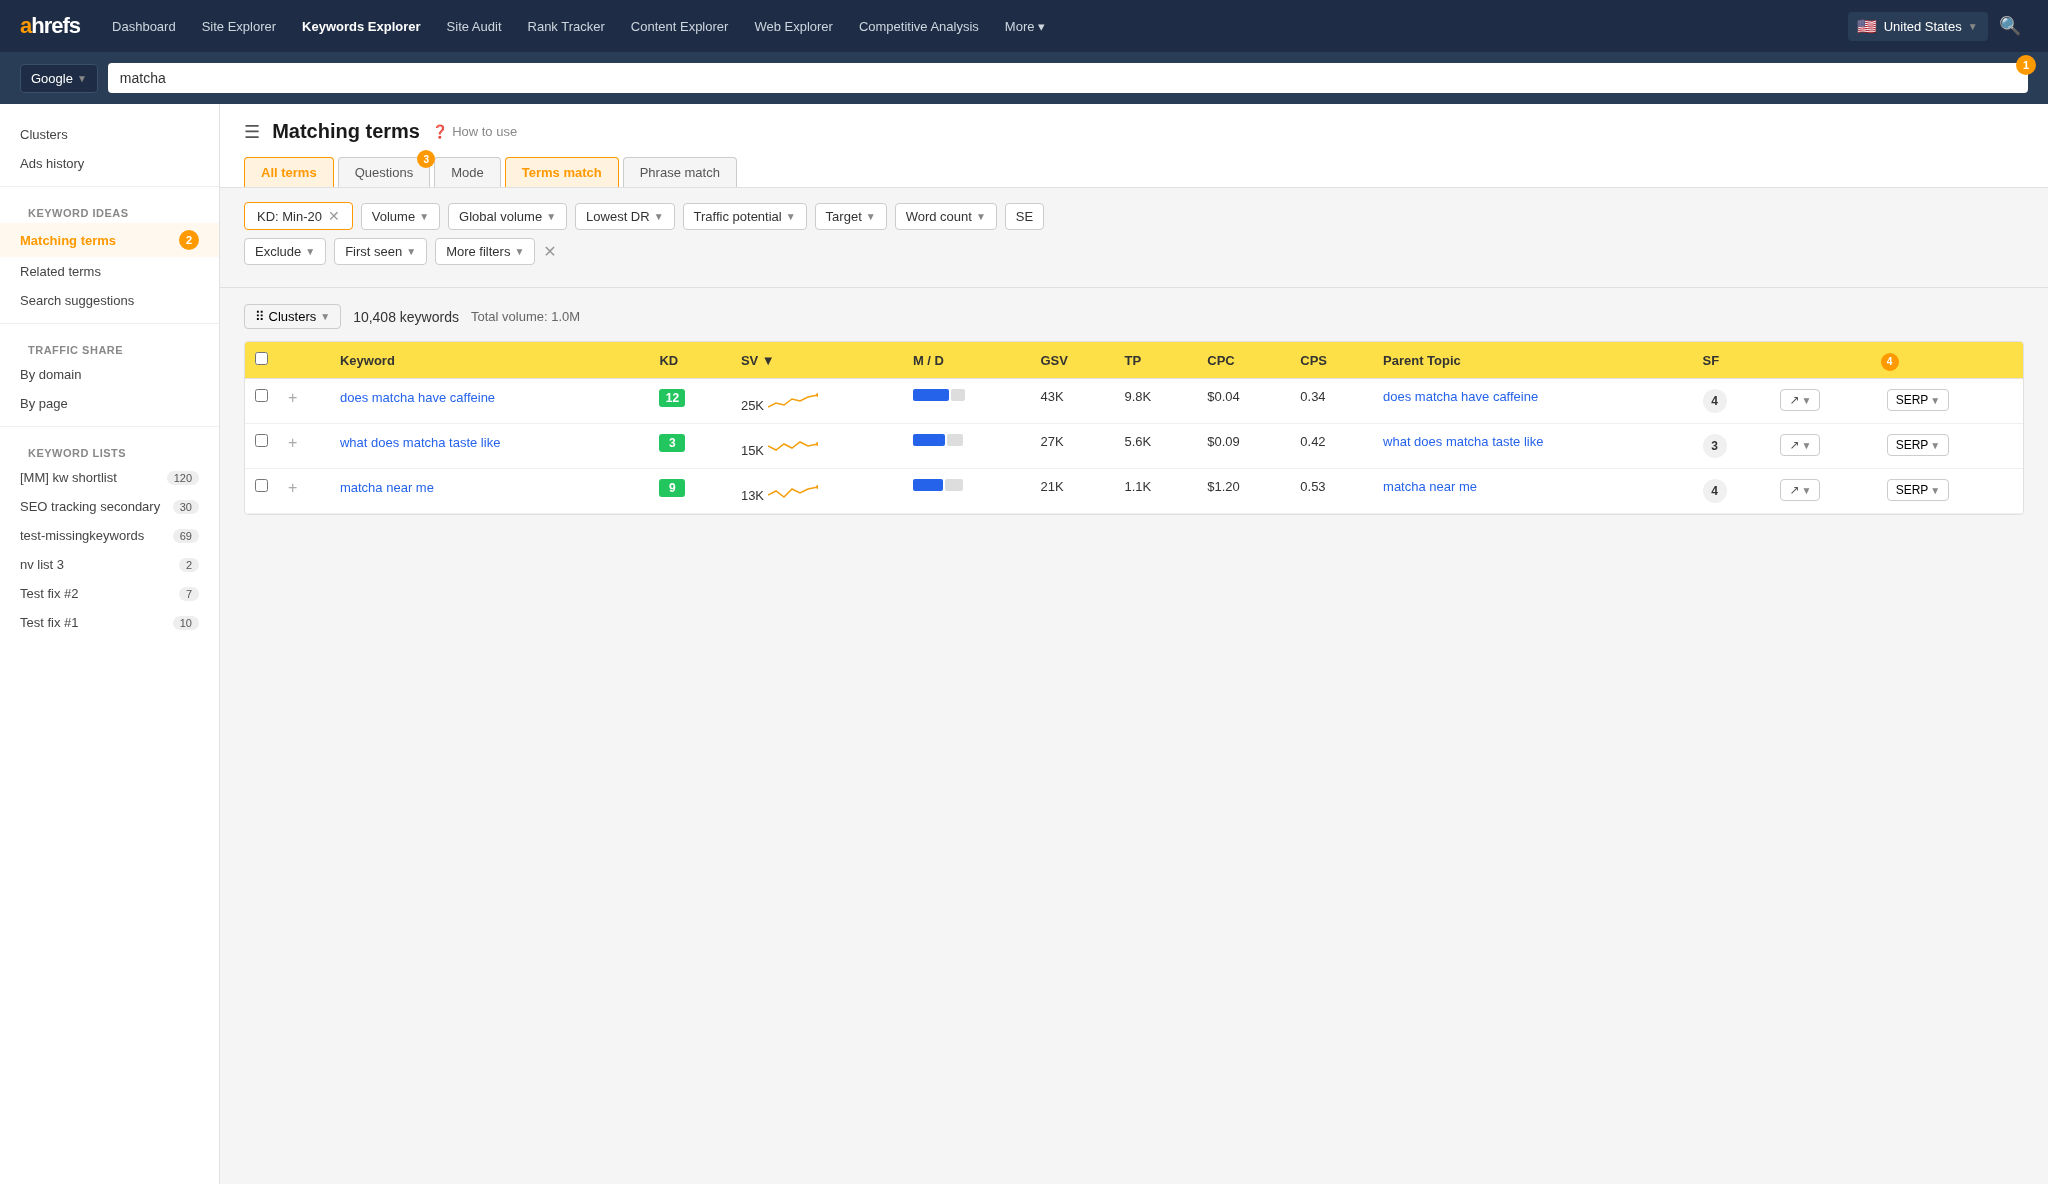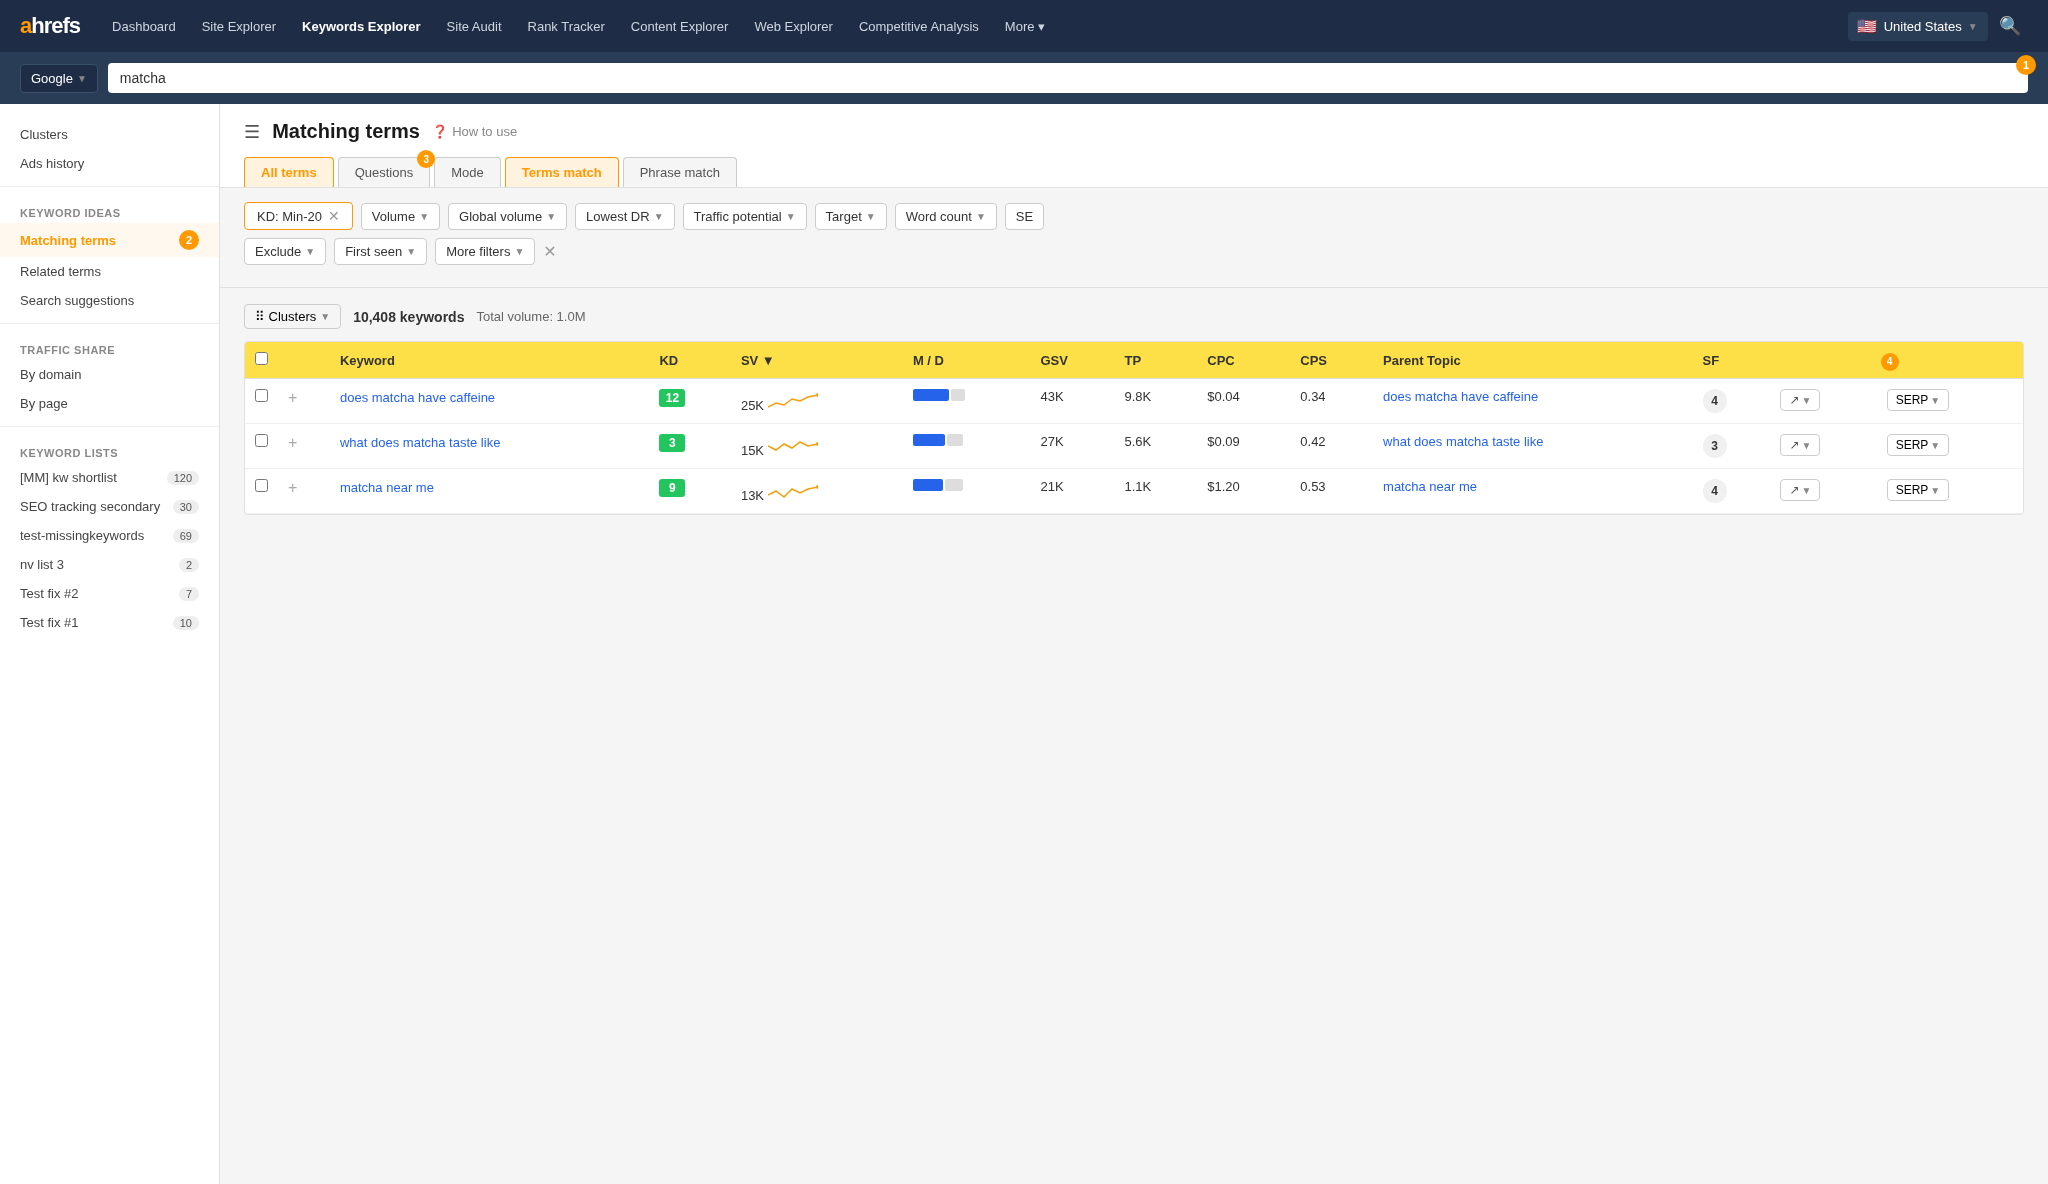--- a/index.html
+++ b/index.html
@@ -20,21 +20,21 @@
     .search-engine { background: #1e2d45; border: 1px solid #3a5068; color: #fff; border-radius: 4px; padding: 6px 10px; font-size: 13px; cursor: pointer; display: flex; align-items: center; gap: 4px; }
     .search-input { flex: 1; background: #fff; border: none; border-radius: 4px; padding: 7px 12px; font-size: 14px; color: #333; outline: none; }
 
     
     .layout { display: flex; height: calc(100vh - 104px); overflow: hidden; }
 
     
     .sidebar { width: 220px; min-width: 220px; background: #fff; border-right: 1px solid #e0e0e0; padding: 16px 0; overflow-y: auto; }
     .sidebar-item { padding: 7px 20px; cursor: pointer; color: #444; font-size: 13px; display: flex; align-items: center; justify-content: space-between; }
     .sidebar-item.active { color: #f90; font-weight: 600; background: #fff8ee; }
-    .sidebar-section-title { padding: 12px 20px 4px; font-size: 11px; font-weight: 700; color: #888; text-transform: uppercase; letter-spacing: 0.5px; }
+    .sidebar-section-title { padding: 12px 28px 4px; font-size: 11px; font-weight: 700; color: #888; text-transform: uppercase; letter-spacing: 0.5px; }
     .sidebar-badge { background: #eee; color: #555; border-radius: 10px; padding: 1px 7px; font-size: 11px; }
     .sidebar-divider { border: none; border-top: 1px solid #eee; margin: 8px 0; }
 
     
     .main { flex: 1; overflow-y: auto; background: #f5f5f5; }
     .main-header { background: #fff; padding: 16px 24px 0; border-bottom: 1px solid #e0e0e0; }
     .main-title-row { display: flex; align-items: center; gap: 12px; margin-bottom: 14px; }
     .hamburger-icon { font-size: 18px; color: #555; cursor: pointer; }
     .main-title { font-size: 20px; font-weight: 700; color: #1a1a1a; }
     .how-to-use { display: flex; align-items: center; gap: 4px; color: #888; font-size: 13px; cursor: pointer; }
@@ -56,21 +56,21 @@
     .content-area { padding: 16px 24px; }
 
     
     .cluster-tabs { display: flex; border-bottom: 2px solid #e0e0e0; margin-bottom: 14px; background: #fff; border-radius: 4px 4px 0 0; overflow: hidden; }
     .cluster-tab { padding: 12px 20px; font-size: 14px; font-weight: 600; color: #555; cursor: pointer; border-bottom: 2px solid transparent; margin-bottom: -2px; }
     .cluster-tab.active { color: #333; border-bottom: 2px solid #333; background: #fff; }
 
     
     .clusters-bar { display: flex; align-items: center; gap: 12px; margin-bottom: 12px; }
     .clusters-btn { display: flex; align-items: center; gap: 4px; background: none; border: 1px solid #ccc; border-radius: 4px; padding: 4px 10px; font-size: 13px; cursor: pointer; }
-    .kw-count { font-size: 14px; font-weight: 700; color: #333; }
+    .kw-count { font-size: 14px; font-weight: 400; color: #333; }
     .total-vol { font-size: 13px; color: #666; }
 
     
     .table-wrap { background: #fff; border-radius: 4px; border: 1px solid #e0e0e0; overflow: hidden; }
     table { width: 100%; border-collapse: collapse; font-size: 13px; }
     thead th { background: #fde047; padding: 10px 10px; text-align: left; font-weight: 600; color: #333; border-bottom: 1px solid #e0e0e0; white-space: nowrap; }
     tbody tr { border-bottom: 1px solid #f0f0f0; }
     tbody td { padding: 10px 10px; vertical-align: top; }
     .cb-col { width: 30px; }
     .plus-btn { color: #aaa; font-size: 16px; cursor: pointer; }

